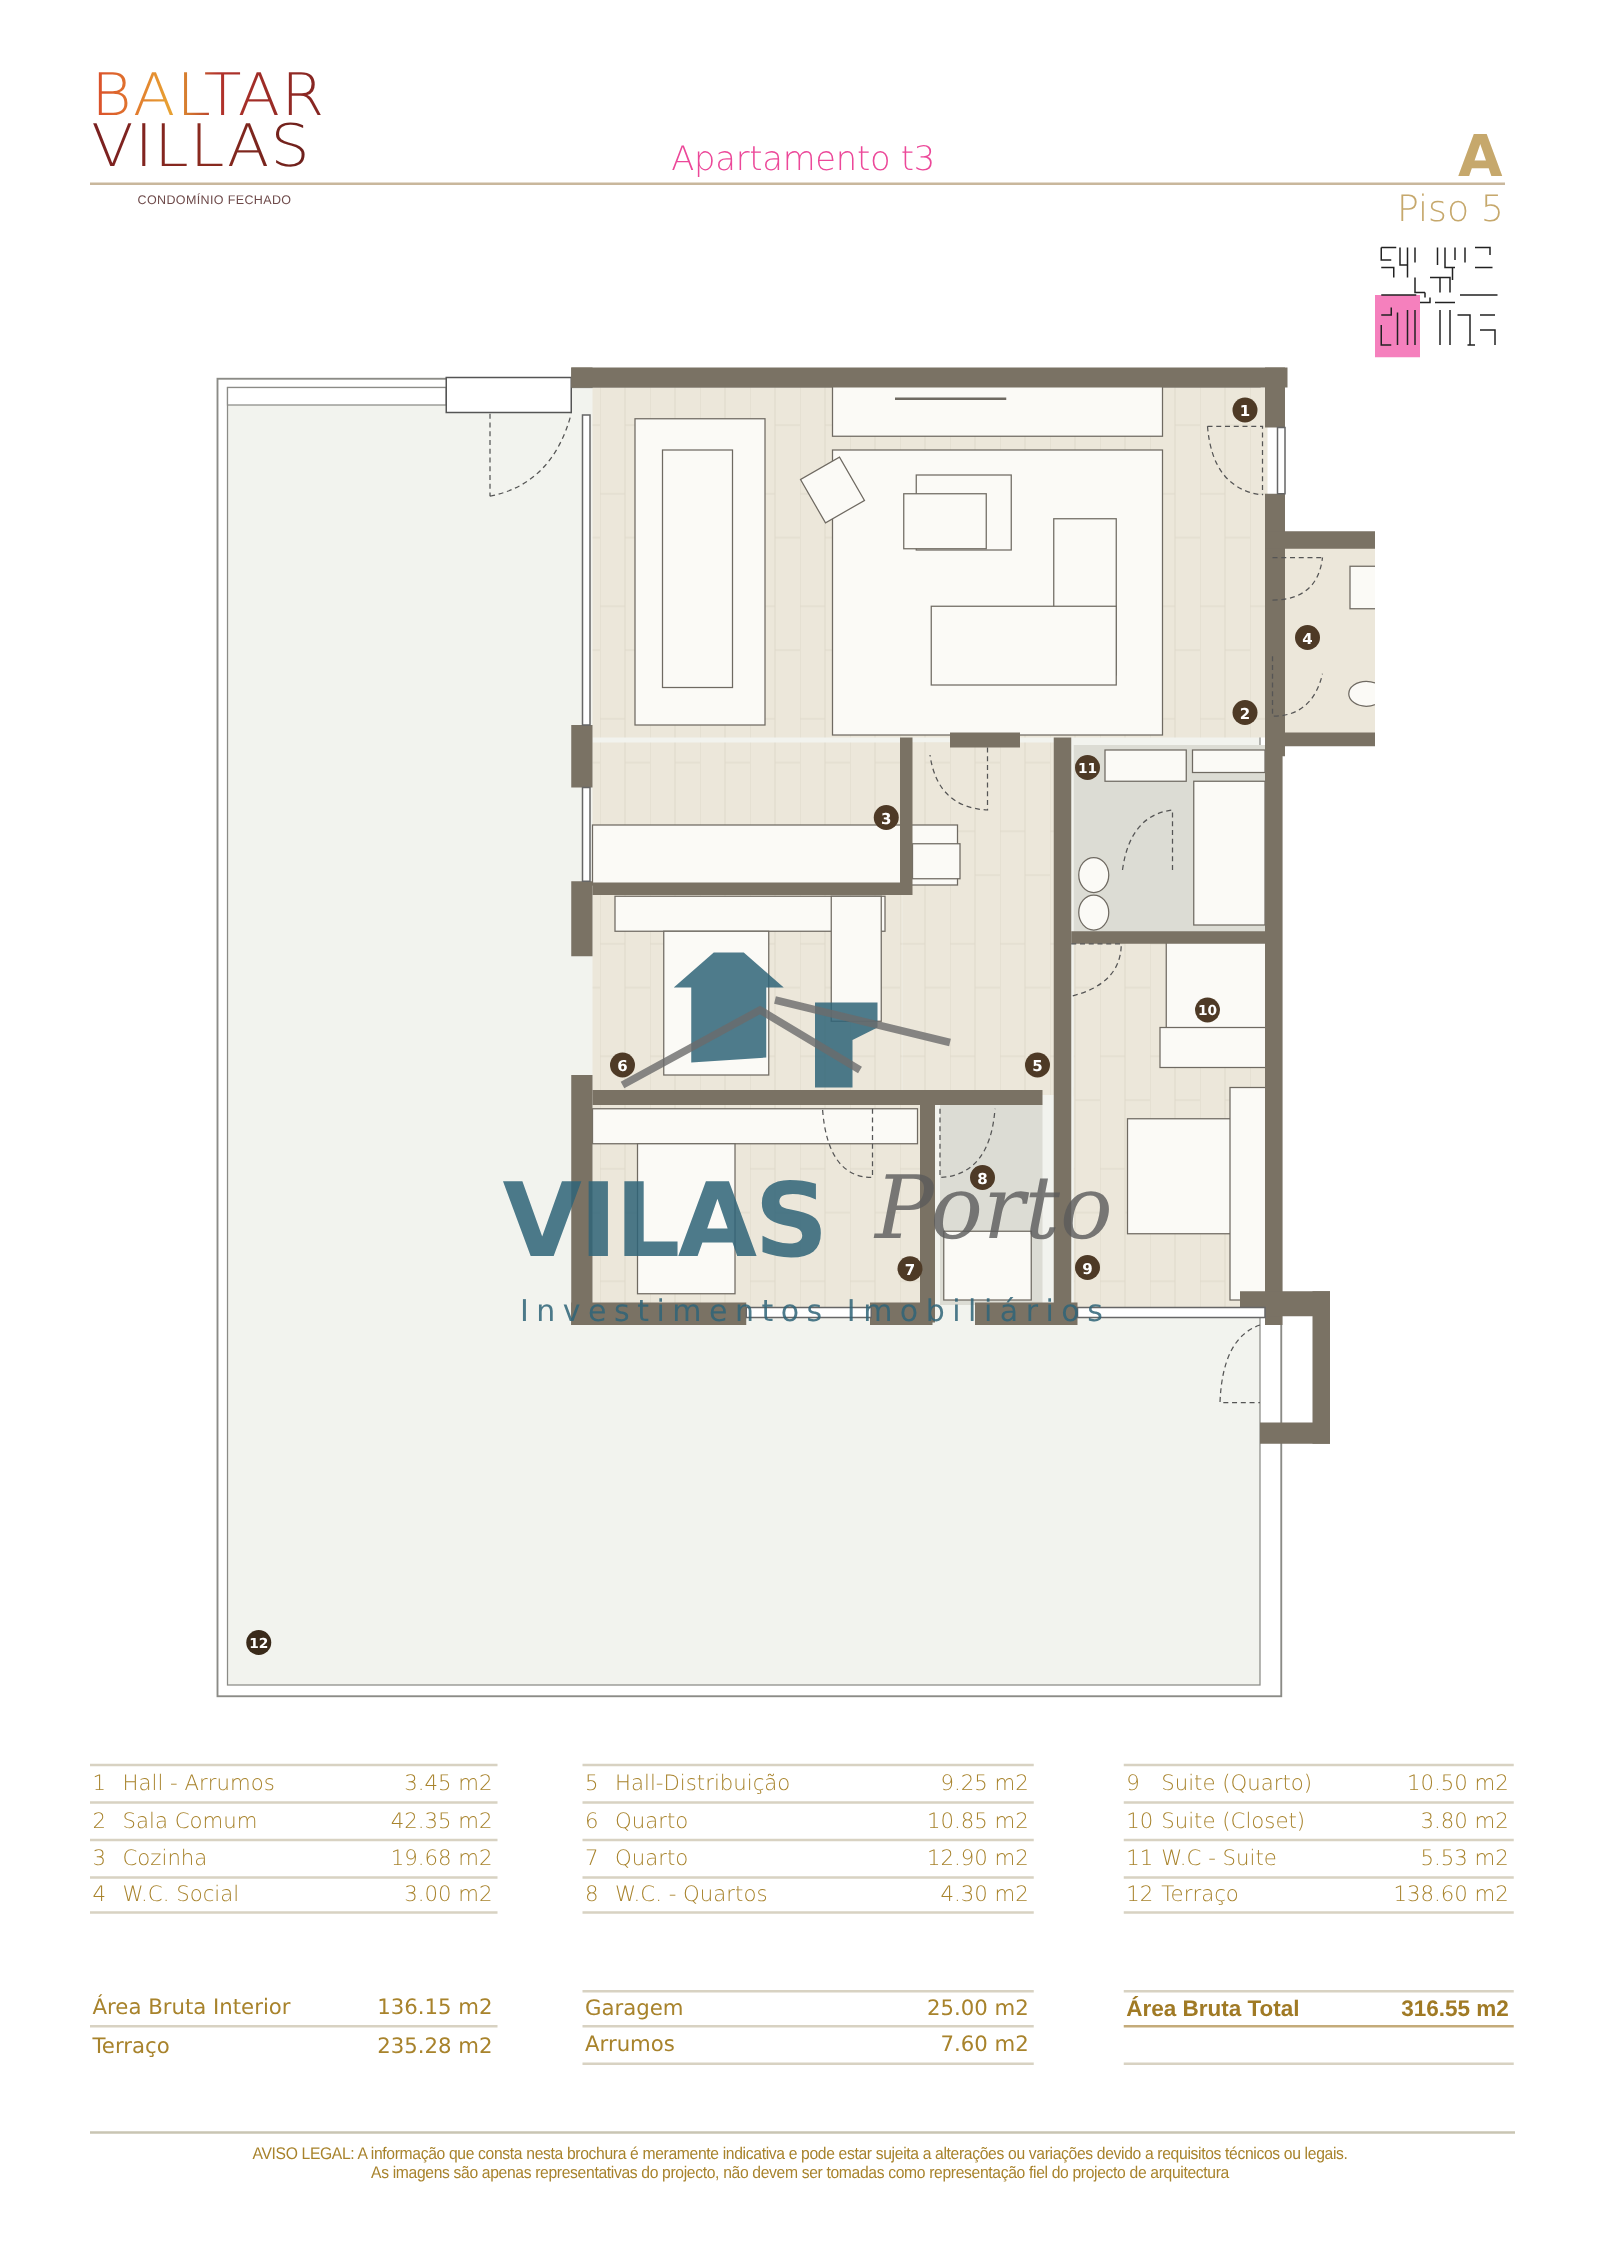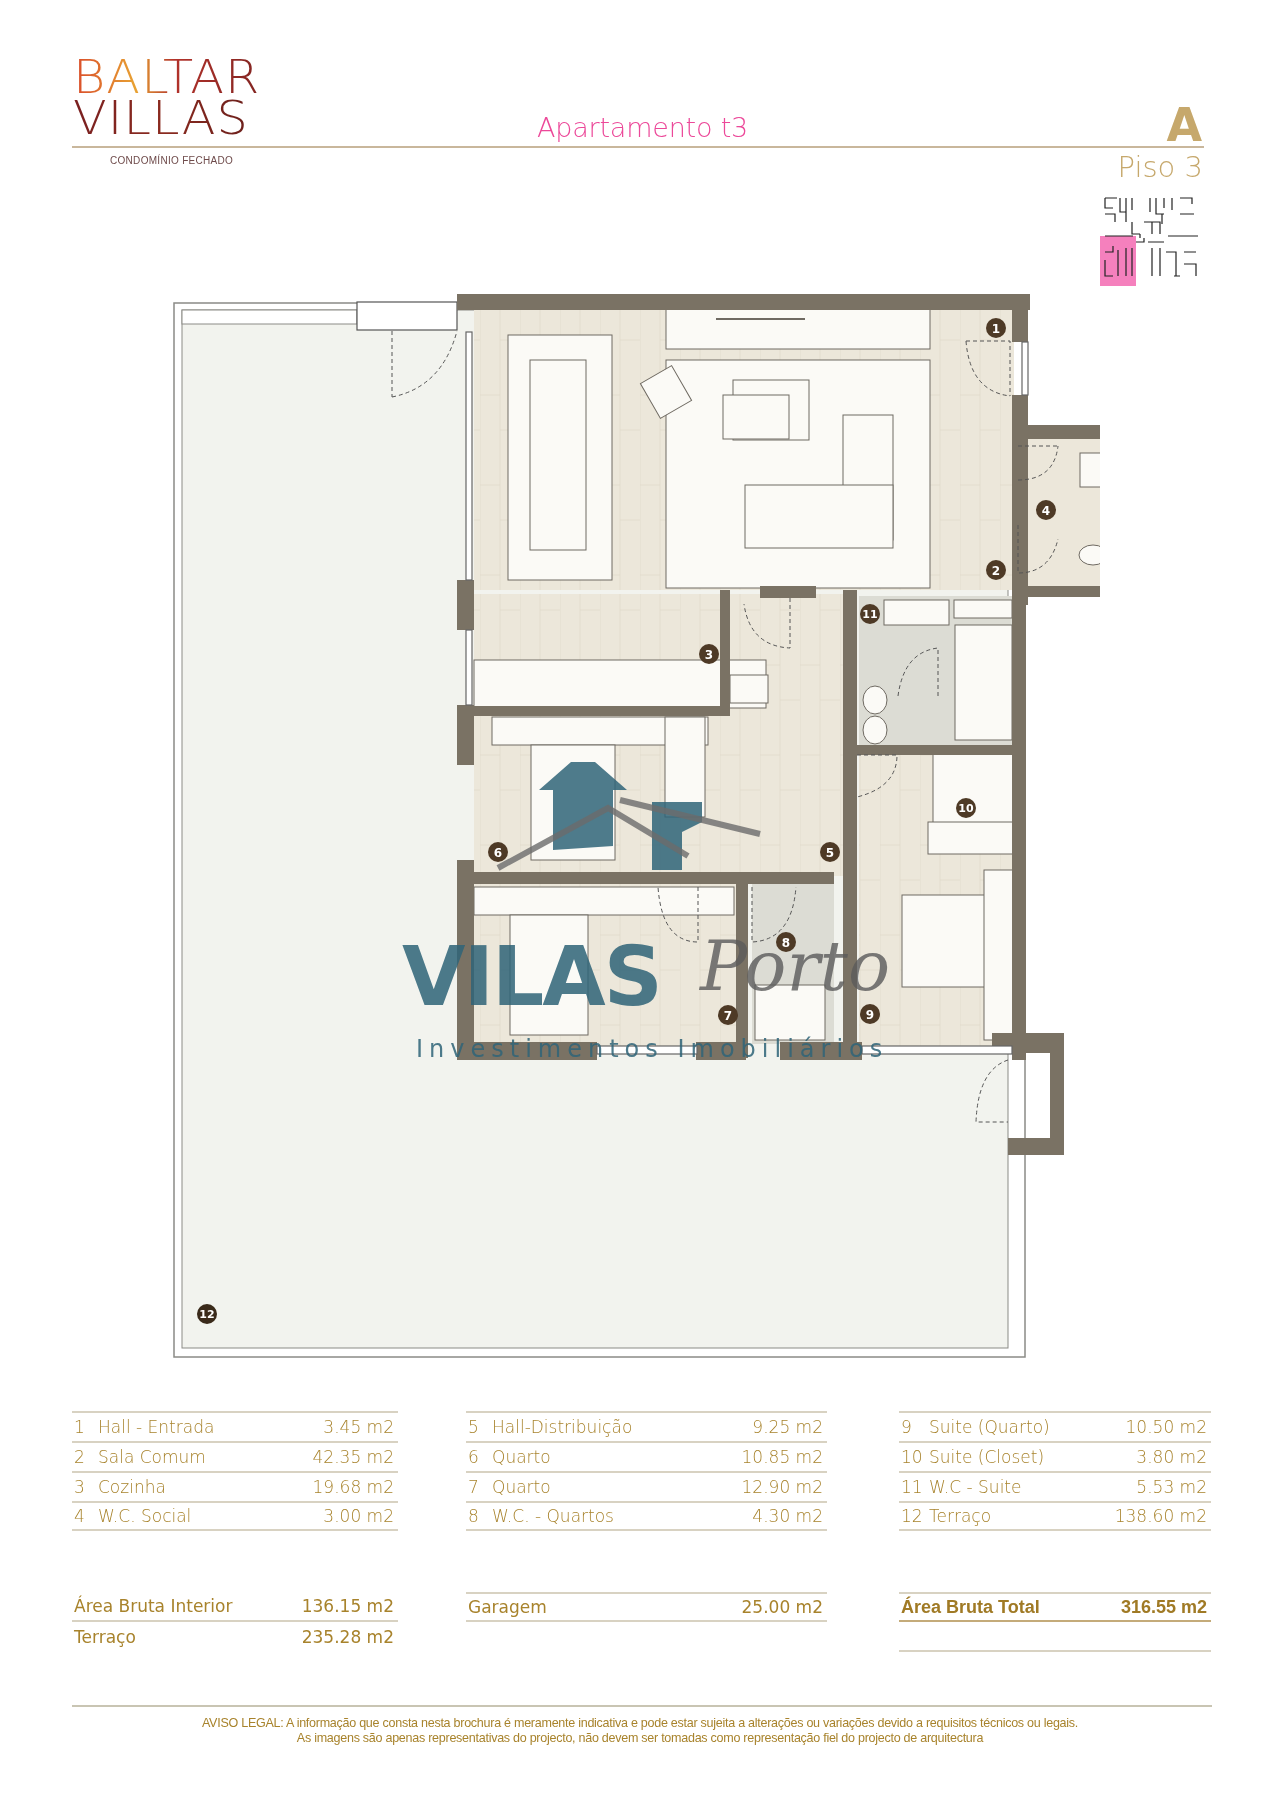--- a/index.html
+++ b/index.html
@@ -41,21 +41,21 @@
 <body>
 
 <div class="abs logo">
   <span class="logo-line logo-l1">BALTAR</span>
   <span class="logo-line logo-l2">VILLAS</span>
 </div>
 <div class="abs header-rule"></div>
 <div class="abs tagline">CONDOMÍNIO FECHADO</div>
 <div class="abs apt-title">Apartamento t3</div>
 <div class="abs block-letter">A</div>
-<div class="abs floor-label">Piso 3</div>
+<div class="abs floor-label">Piso 5</div>
 
 <svg class="abs key-plan" viewBox="0 0 106 92">
   <rect x="0" y="42" width="36" height="50" fill="#f472b6" opacity="0.9"></rect>
   <g stroke="#222" stroke-width="1.2" fill="none">
     <path d="M5 4 h12 M5 4 v10 h8 M20 4 v14 h6 v10 M26 4 v18 M32 4 v12 M5 20 h10 v8"></path>
     <path d="M50 4 v14 M56 4 v16 h8 M64 4 v10 M72 4 v12 M80 4 h12 v6 M80 20 h14 M62 20 v10"></path>
     <path d="M32 28 v12 h8 M44 28 h16 v12 M52 28 v12 M40 40 v4"></path>
     <path d="M5 42 h28 M68 42 h30"></path>
     <path d="M36 48 h8 v-4 M48 48 h16"></path>
     <path d="M5 58 h8 v-6 M18 56 v26 M26 54 v28 M5 66 v16 h8 M32 54 v28"></path>
@@ -228,21 +228,21 @@
     <g>
         <circle cx="207" cy="1314" r="10" fill="#3a2a1a"></circle>
         <text x="207" y="1318" font-size="11">12</text>
       </g>
   </g>
 </svg>
 
 <div class="rt" style="left:72px; top:1411px; width:326px;">
   <div class="rt-row">
       <span class="rt-num">1</span>
-      <span class="rt-name">Hall - Entrada</span>
+      <span class="rt-name">Hall - Arrumos</span>
       <span class="rt-area">3.45 m2</span>
     </div>
   <div class="rt-row">
       <span class="rt-num">2</span>
       <span class="rt-name">Sala Comum</span>
       <span class="rt-area">42.35 m2</span>
     </div>
   <div class="rt-row">
       <span class="rt-num">3</span>
       <span class="rt-name">Cozinha</span>
@@ -310,20 +310,24 @@
       <span class="sum-label">Terraço</span>
       <span class="sum-value">235.28 m2</span>
     </div>
 </div>
 
 <div class="rt" style="left:466px; top:1592px; width:361px;">
   <div class="sum-row first">
       <span class="sum-label">Garagem</span>
       <span class="sum-value">25.00 m2</span>
     </div>
+  <div class="sum-row">
+      <span class="sum-label">Arrumos</span>
+      <span class="sum-value">7.60 m2</span>
+    </div>
 </div>
 
 <div class="rt" style="left:899px; top:1592px; width:312px;">
   <div class="sum-row first bold">
       <span class="sum-label">Área Bruta Total</span>
       <span class="sum-value">316.55 m2</span>
     </div>
   <div class="sum-row">
       <span class="sum-label"></span>
     </div>

